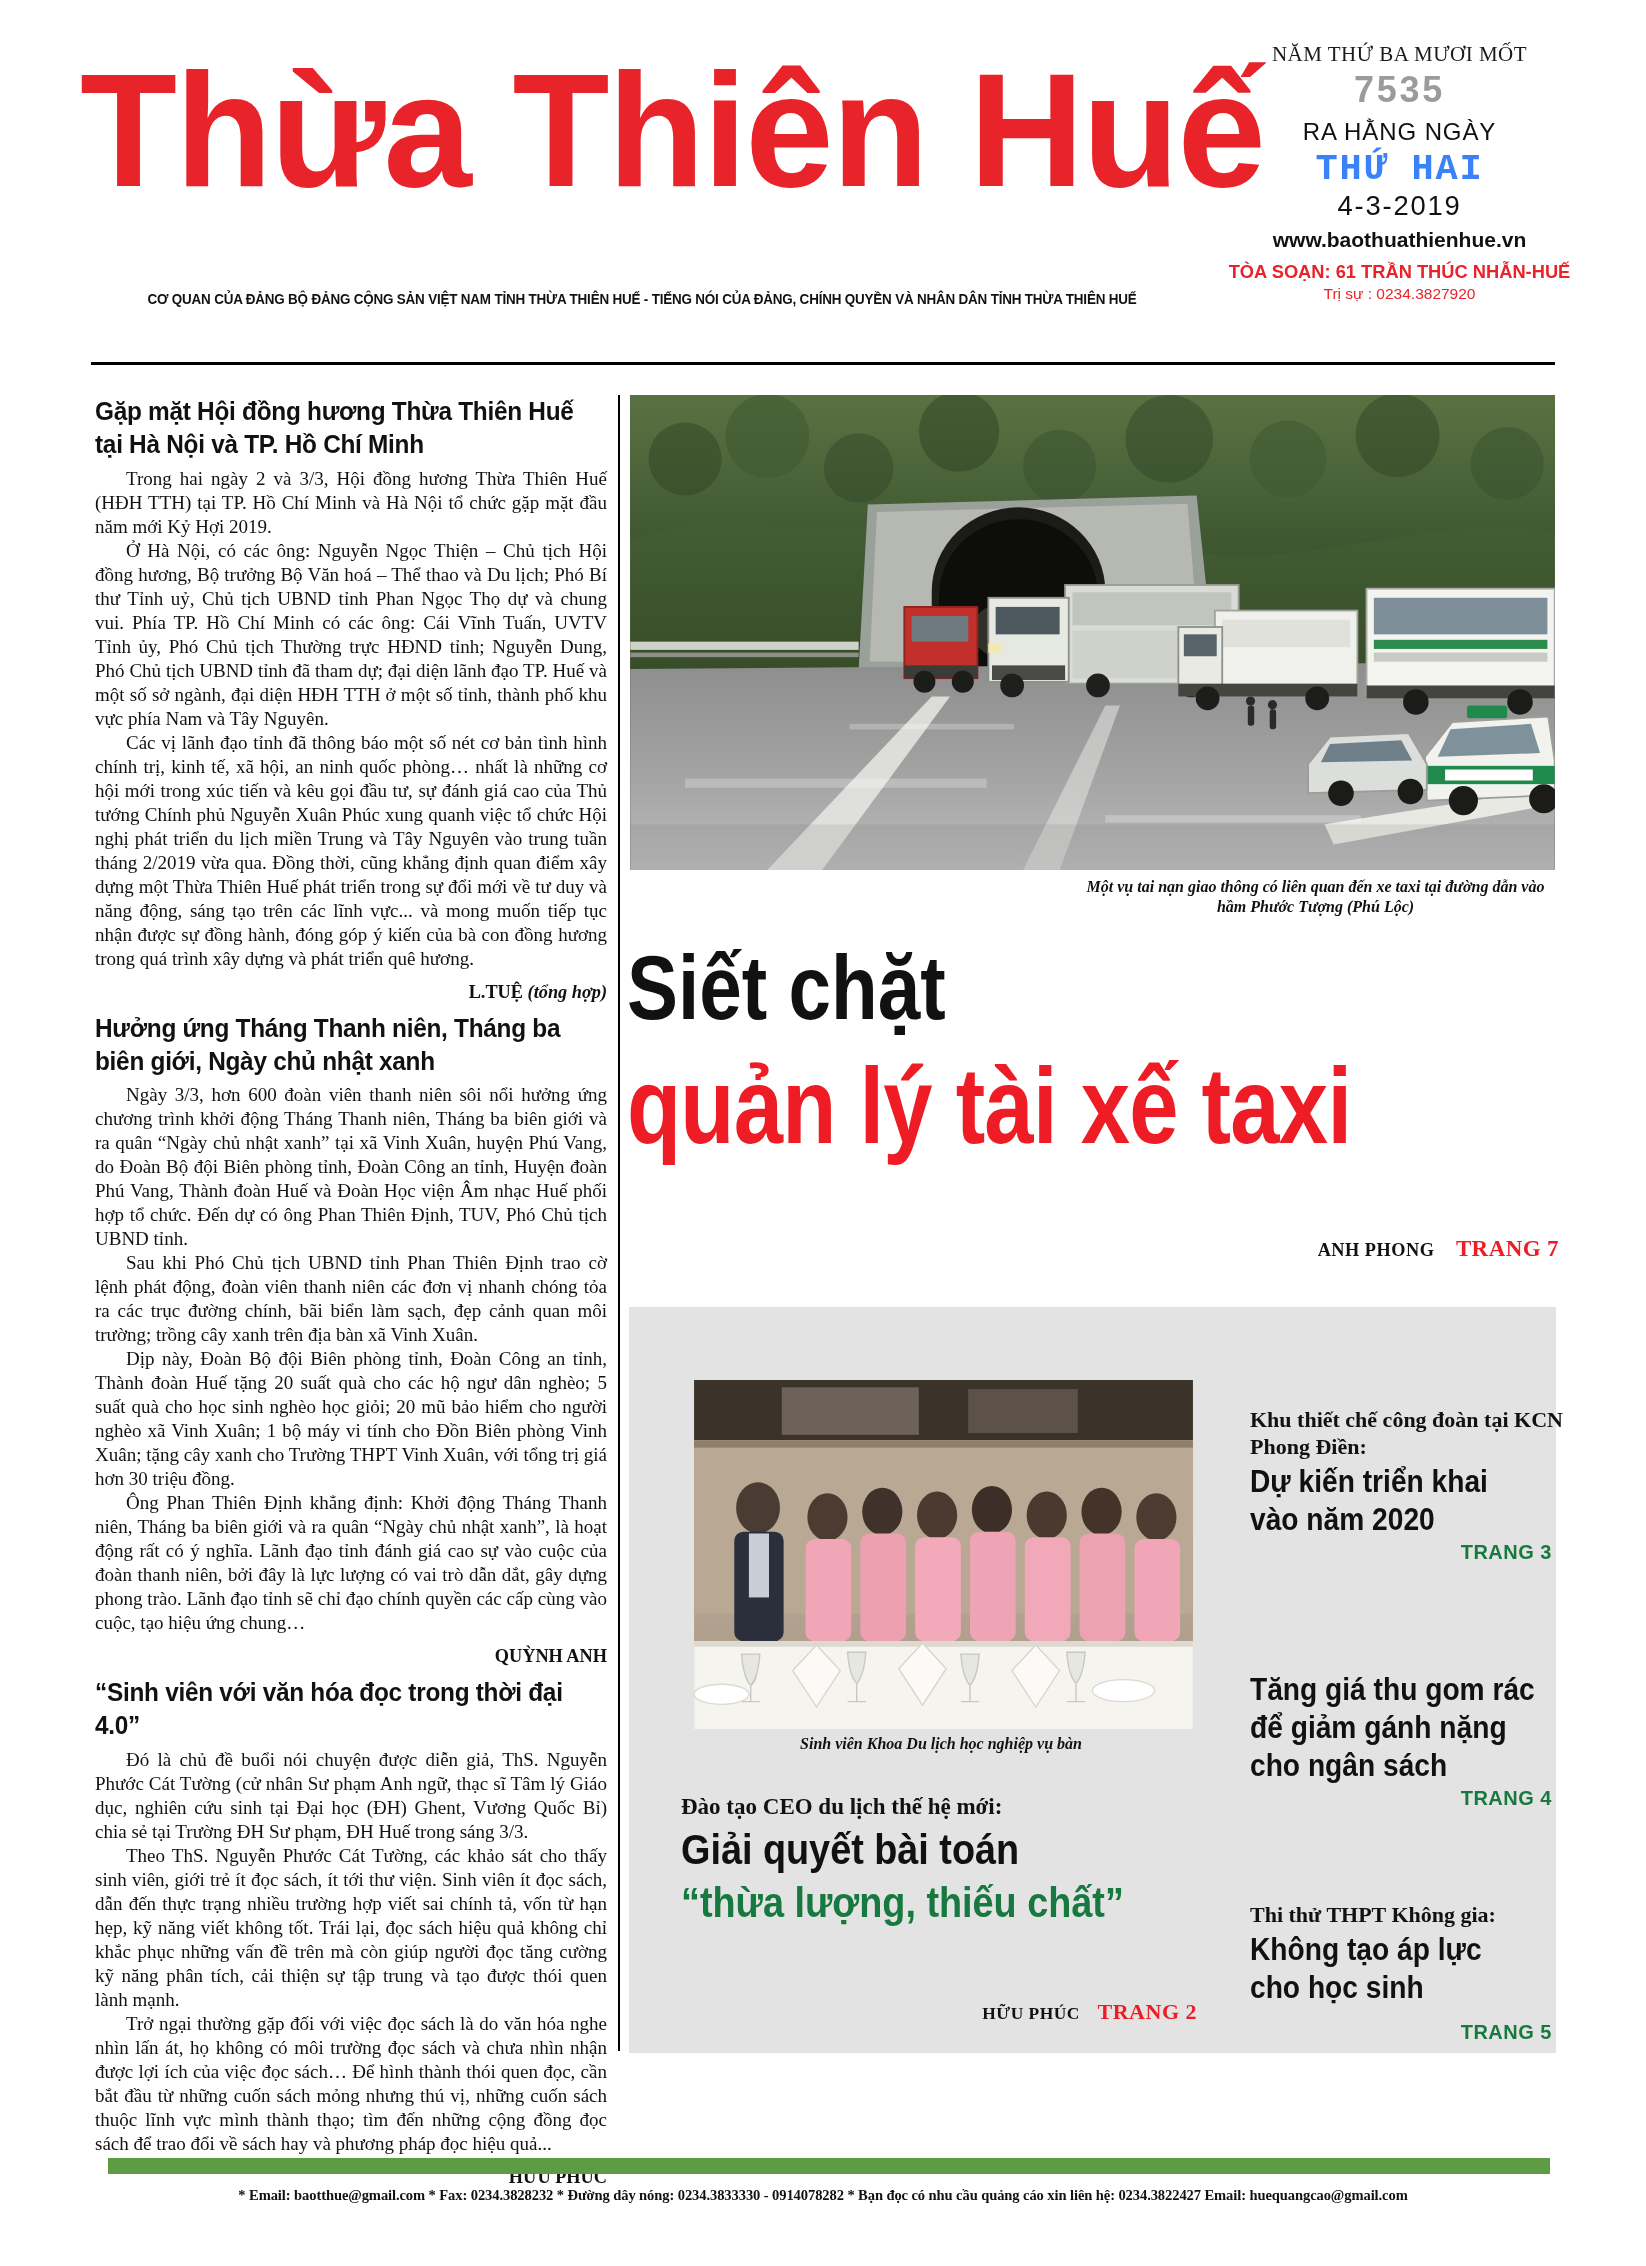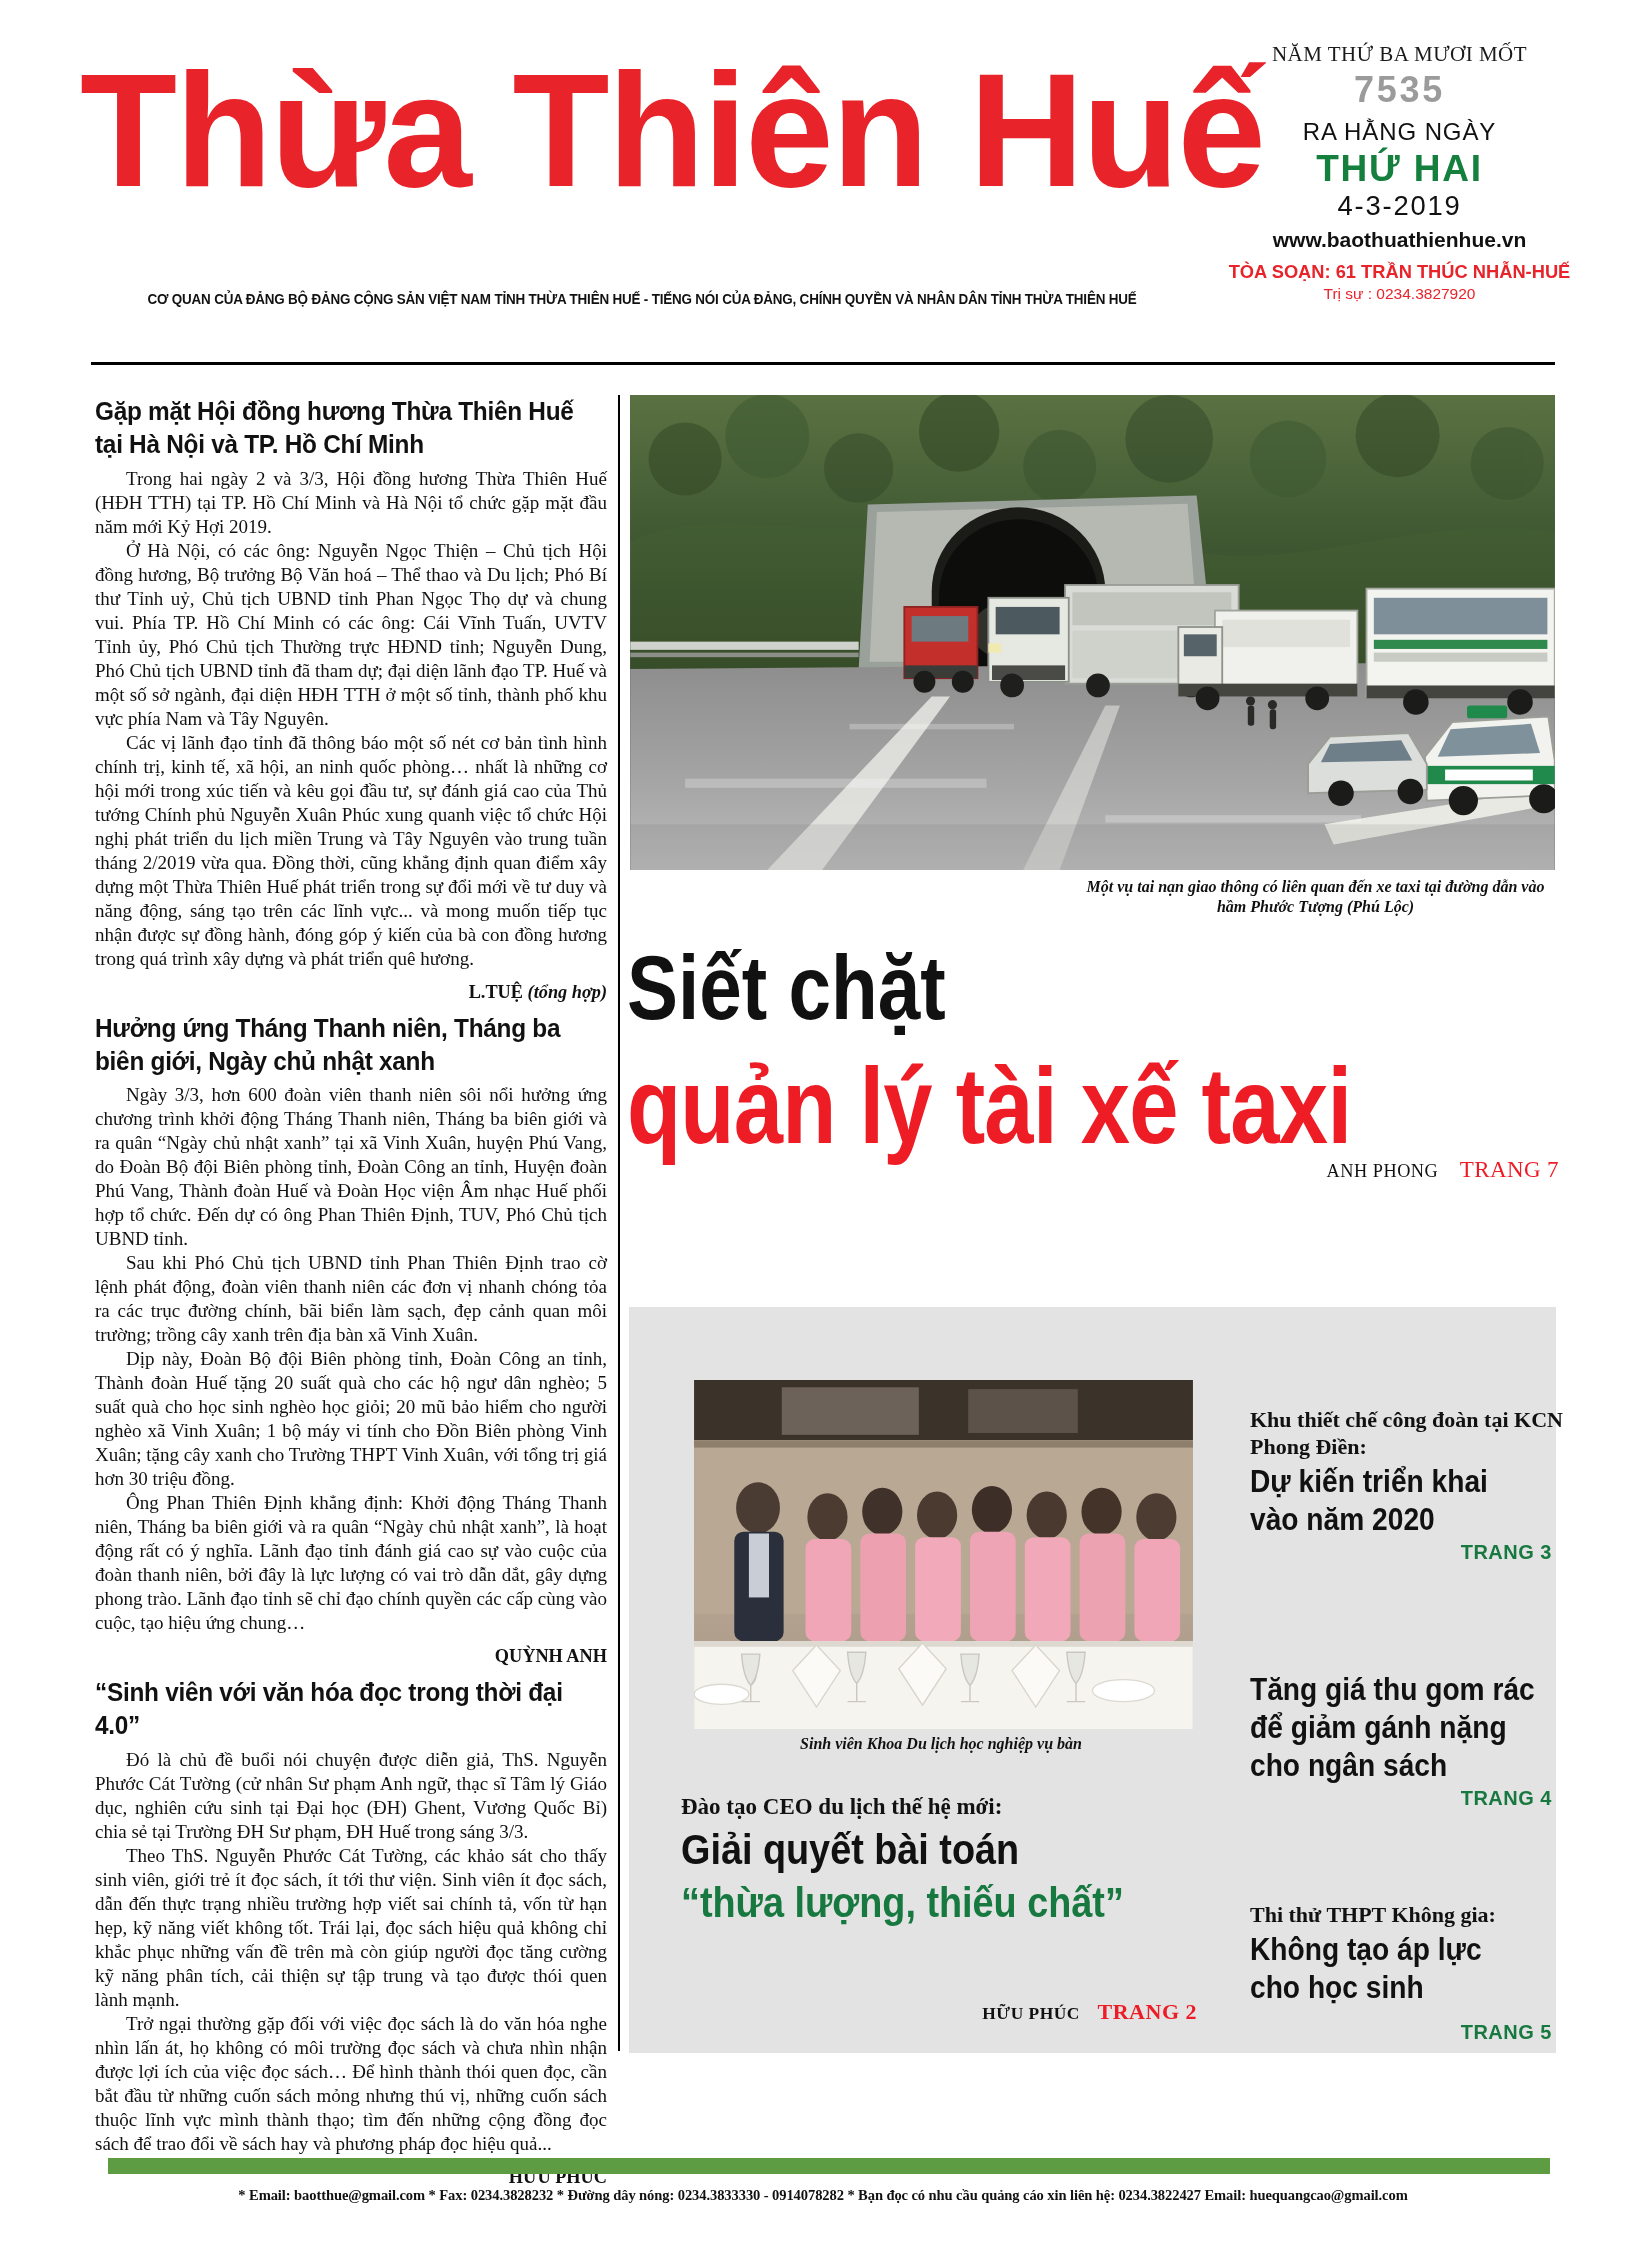--- a/index.html
+++ b/index.html
@@ -76,24 +76,24 @@
   .mr-daily {
     font-family: "Liberation Sans", sans-serif;
     font-size: 24px;
     color: #111;
     letter-spacing: 0.9px;
     margin-top: 11px;
     line-height: 25.6px;
   }
 
   .mr-weekday {
-    font-family: Liberation Sans, sans-serif;
+    font-family: Liberation Mono, monospace;
     font-weight: bold;
     font-size: 37px;
-    color: #15803d;
+    color: #3b82f6;
     letter-spacing: 1.8px;
     margin-top: 5.5px;
     line-height: 38px;
   }
 
   .mr-date {
     font-family: "Liberation Sans", sans-serif;
     font-size: 27.4px;
     color: #111;
     letter-spacing: 1.8px;
@@ -261,25 +261,25 @@
     transform: scaleX(0.82);
     transform-origin: left top;
     white-space: nowrap;
     margin-top: 12.8px;
     letter-spacing: -0.9px;
   }
 
   .big-hl-credit {
     position: absolute;
     left: 627px;
-    top: 1157px;
+    top: 1236px;
     width: 932px;
     text-align: right;
     font-family: "Liberation Serif", serif;
-    font-weight: normal;
+    font-weight: bold;
     font-size: 18.3px;
     color: #111;
     letter-spacing: 0.5px;
   }
   .big-hl-credit .trang {
     color: #ee1c25;
     font-size: 23px;
     margin-left: 16.4px;
     letter-spacing: 0.4px;
   }

